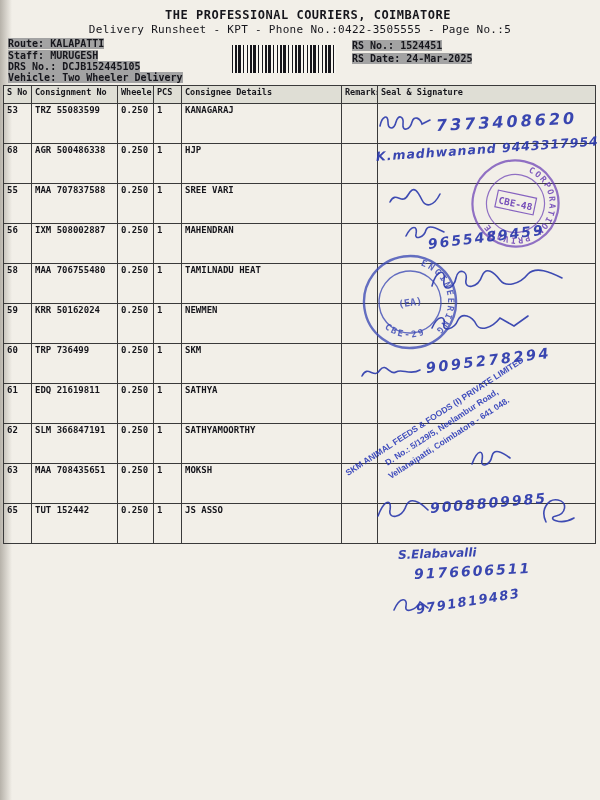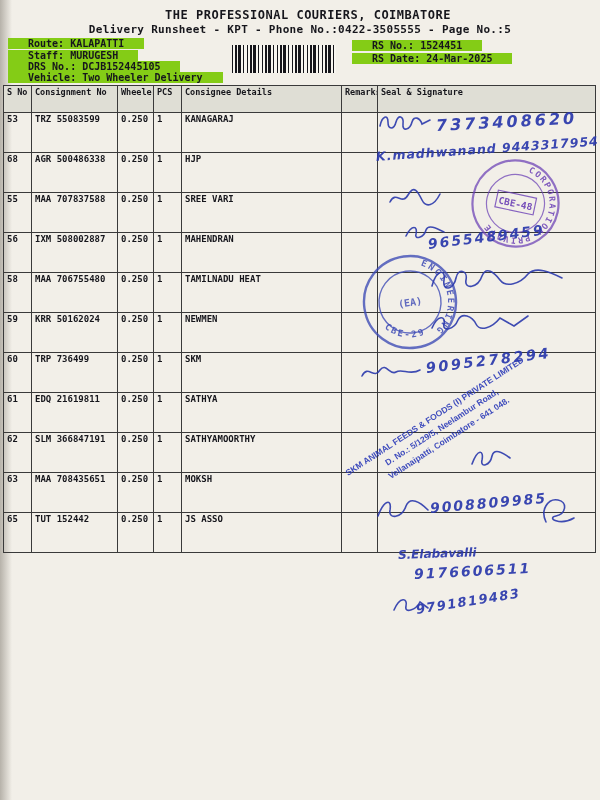--- a/index.html
+++ b/index.html
@@ -10,32 +10,32 @@
     color:#16161c;
     position:relative;
     overflow:hidden;
   }
   .page{position:absolute;inset:0}
   .edge-shade{position:absolute;left:0;top:0;bottom:0;width:12px;
     background:linear-gradient(90deg,rgba(110,104,94,.45),rgba(110,104,94,0));}
   .title{position:absolute;top:8px;left:16px;right:0;text-align:center;
     font-size:12px;font-weight:bold;letter-spacing:.5px}
   .subtitle{position:absolute;top:23px;left:0;right:0;text-align:center;
-    font-size:11px;font-weight:bold;letter-spacing:.3px}
+    font-size:11px;font-weight:normal;letter-spacing:.3px}
   .f{position:absolute;font-size:10px;font-weight:bold;white-space:nowrap}
-  .hl{background:#84cc16;padding:0 20px}
+  .hl{background:#a3a3a3;padding:0 0}
   .barcode{position:absolute;left:232px;top:45px;width:104px;height:28px;
     background:repeating-linear-gradient(90deg,
       #15151a 0 1px,#f7f5ef 1px 3px,#15151a 3px 5px,#f7f5ef 5px 6px,
       #15151a 6px 9px,#f7f5ef 9px 11px,#15151a 11px 12px,#f7f5ef 12px 15px);}
   table.grid{position:absolute;left:3px;top:85px;width:592px;
     border-collapse:collapse;table-layout:fixed}
   .grid th,.grid td{border:1px solid #3a3a3a;font-weight:bold;
     padding:1px 3px;vertical-align:top;text-align:left;overflow:hidden}
-  .grid thead th{background:#dfded5;font-size:8.5px;height:27px}
+  .grid thead th{background:#dfded5;font-size:8.5px;height:18px}
   .grid tbody td{height:40px;font-size:9px}
   .overlay{position:absolute;inset:0;pointer-events:none}
   .ink{position:absolute;color:#2a38ac;font-family:"DejaVu Sans","Liberation Sans",sans-serif;
     font-style:italic;font-weight:bold;white-space:nowrap;opacity:.92;transform-origin:left center}
   .squig{position:absolute;overflow:visible}
   .squig path{stroke:#2a38ac;fill:none;stroke-width:1.6;stroke-linecap:round;opacity:.9}
   .stamp{position:absolute}
   .skm-stamp{position:absolute;color:#2b3ab8;font-size:8.5px;font-weight:bold;
     text-align:center;line-height:1.55;opacity:.9;
     font-family:"Liberation Sans","DejaVu Sans",sans-serif;transform-origin:center}

